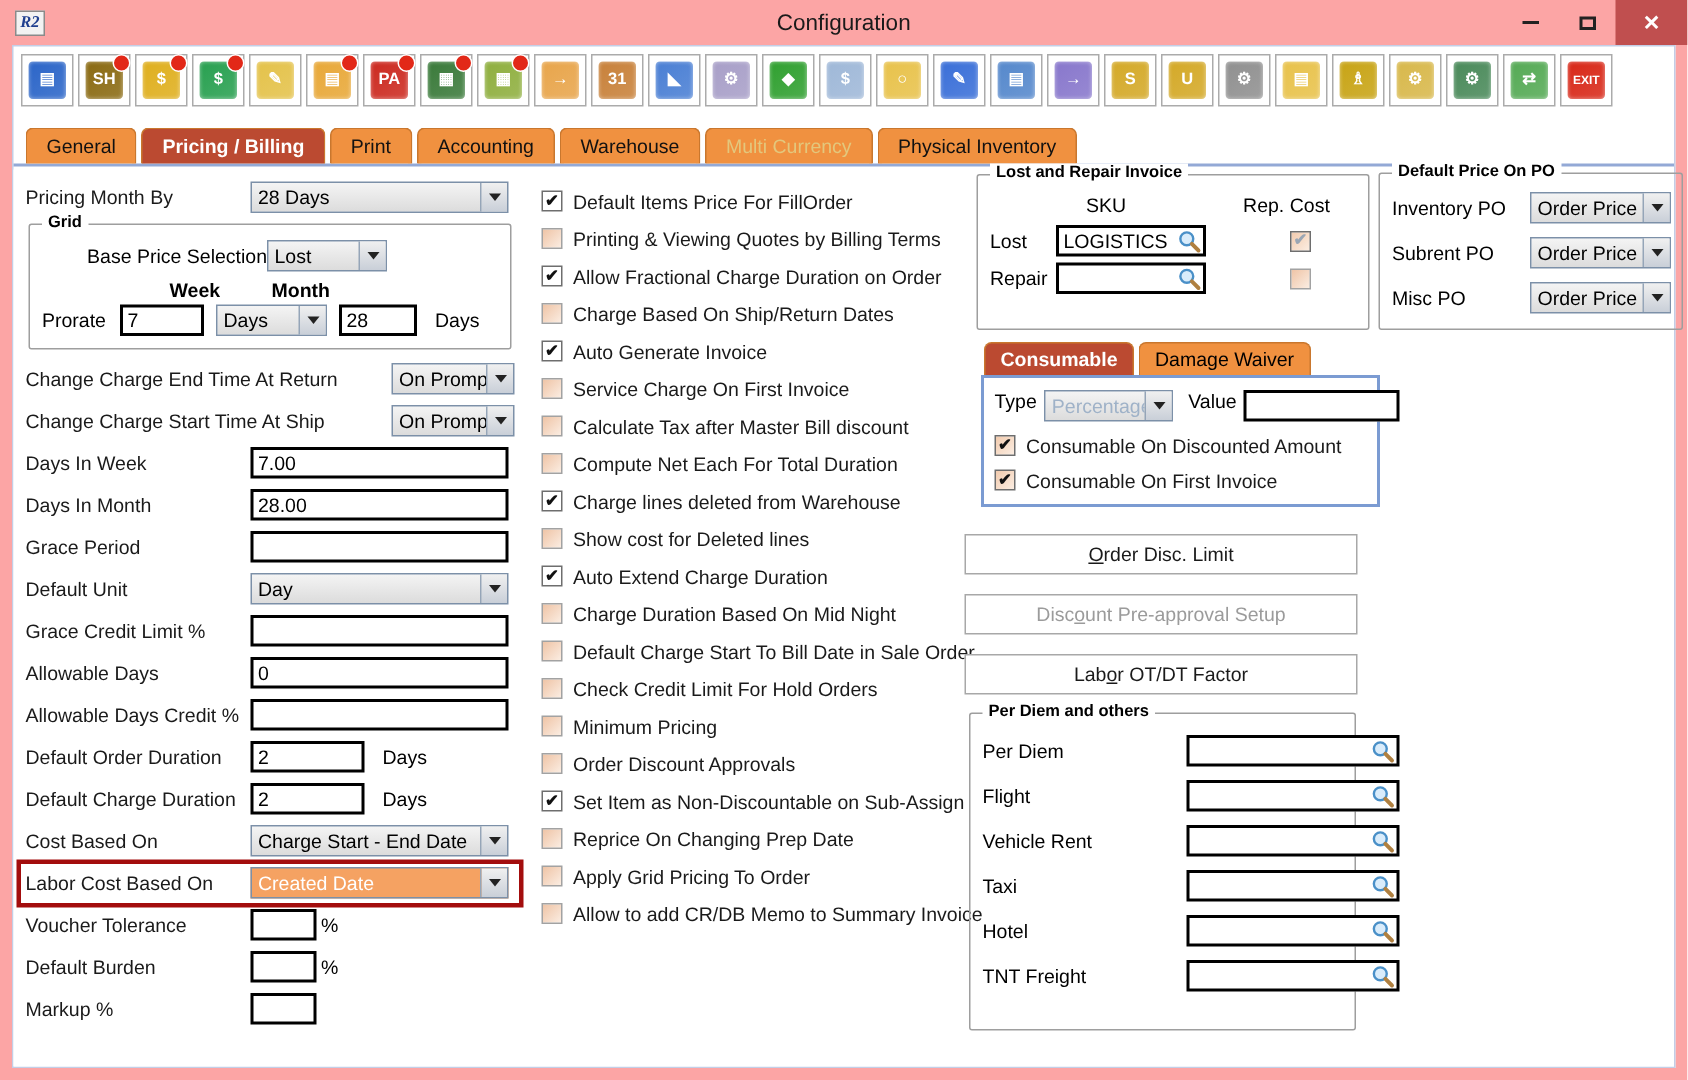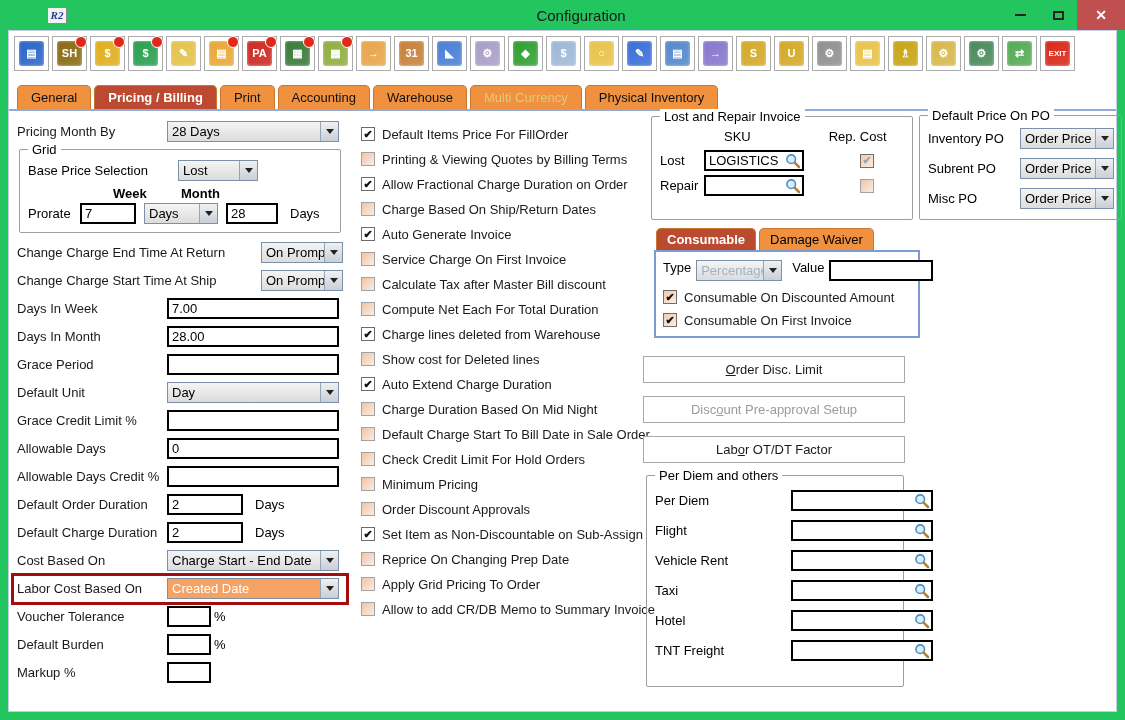--- a/index.html
+++ b/index.html
@@ -1,19 +1,19 @@
 <!DOCTYPE html>
 <html><head>
 <meta charset="utf-8">
 <style>
   * { box-sizing: border-box; margin: 0; padding: 0; }
   html,body { width:1125px; height:720px; overflow:hidden; }
   body { font-family:"Liberation Sans", sans-serif; background:#E5picking; position:relative; }
 
-  .win { position:absolute; inset:0; background:#22c55e;padding-left:37px; }
+  .win { position:absolute; inset:0; background:#fca5a5; }
   .titlebar { position:relative; height:30px; display:flex; align-items:center; }
   .logo { margin-left:10px; width:20px; height:17px; background:#F2F2F2; border:1px solid #8A8A8A;
           font-family:"Liberation Serif", serif; font-style:italic; font-weight:bold; font-size:11px;
           color:#1F3F8F; display:flex; align-items:center; justify-content:center; }
   .title { position:absolute; left:0; right:0; text-align:center; font-size:15px; color:#1A1A1A; }
   .winctl { position:absolute; right:0; top:0; height:30px; display:flex; }
   .wbtn { width:38px; height:30px; display:flex; align-items:center; justify-content:center; cursor:default; }
   .wbtn .minglyph { width:11px; height:2px; background:#222; }
   .wbtn .maxglyph { width:11px; height:9px; border:2px solid #222; }
   .wbtn.close { width:48px; background:#C04F4F; color:#fff; font-size:14px; font-weight:bold; }
@@ -55,21 +55,21 @@
   .dd.disabled .txt { color:#9FB2C8; }
 
   .tin { height:21px; border:2px solid #000; background:#fff; font-size:13px; padding:0 3px;
          font-family:"Liberation Sans",sans-serif; }
   .tin.w170 { width:172px; } .tin.w76 { width:76px; } .tin.w44 { width:44px; }
 
   .annotated::after { content:""; position:absolute; left:-6px; right:-2px; top:-5px; bottom:-6px;
                       border:3px solid #A30D0D; pointer-events:none; }
 
   .gbox { position:relative; border:1px solid #9E9E9E; border-radius:2px; padding:10px 8px 8px; margin-bottom:9px; }
-  .gtitle { position:absolute; top:-8px; left:8px; background:#fff; padding:0 4px; font-size:13px; font-weight:normal; }
+  .gtitle { position:absolute; top:-8px; left:8px; background:#fff; padding:0 4px; font-size:11px; font-weight:bold; }
 
   .gridbox { margin-left:2px; width:322px; }
   .gridrow { display:flex; align-items:center; margin-bottom:5px; }
   .gridrow .glbl { font-size:13px; }
   .ghdr { display:flex; font-size:13px; font-weight:bold; margin:3px 0 2px; }
   .ghdr .h1 { margin-left:85px; width:68px; } 
 
   
   .midcol { position:absolute; left:352px; top:14px; width:292px; }
   .cbrow { display:flex; align-items:center; height:14px; margin-bottom:11px; }
@@ -252,21 +252,21 @@
             <span class="txt">28 Days</span>
             <span class="btn">
                 <span class="arr"></span>
               </span>
           </div>
         </div>
 
         <div class="gbox gridbox">
           <span class="gtitle">Grid</span>
           <div class="gridrow">
-            <span class="glbl" style="width:150px;">Base Price Selection</span>
+            <span class="glbl" style="width:150px;text-align:right;">Base Price Selection</span>
             <div class="dd" style="width:80px;">
               <span class="txt">Lost</span>
               <span class="btn">
                   <span class="arr"></span>
                 </span>
             </div>
           </div>
           <div class="ghdr">
             <span class="h1">Week</span>
             <span class="h2">Month</span>

